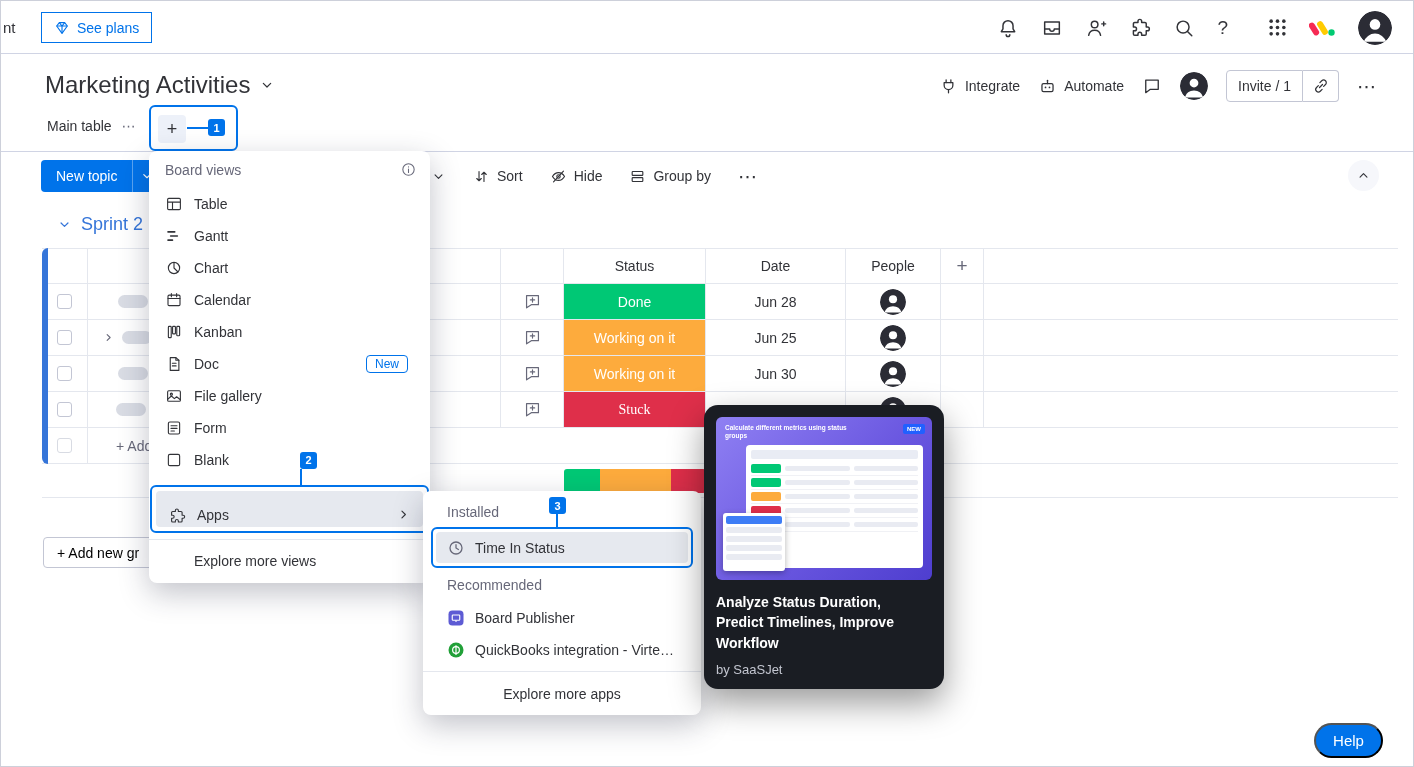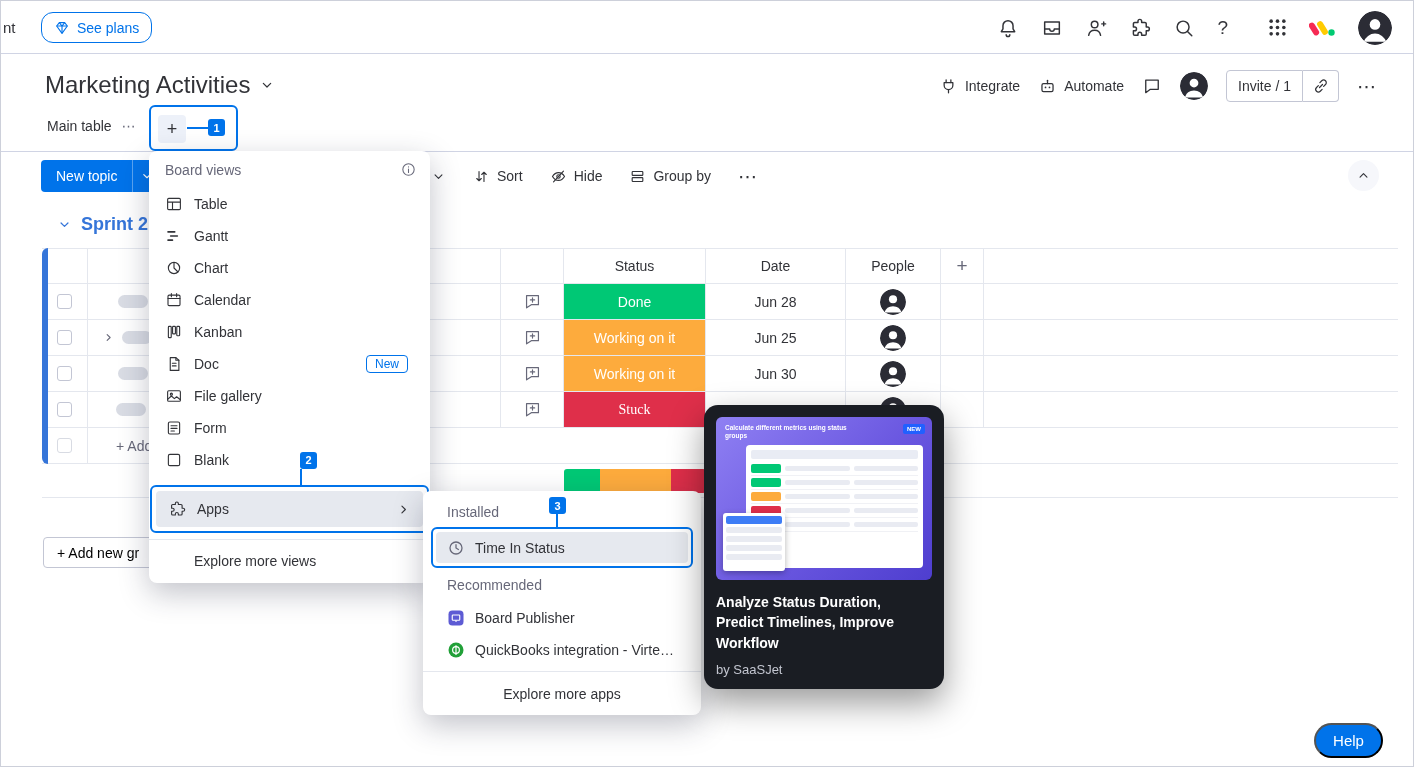--- a/index.html
+++ b/index.html
@@ -3,21 +3,21 @@
 <meta charset="utf-8">
 <style>
 *{box-sizing:border-box;margin:0;padding:0}
 body{font-family:"Liberation Sans",sans-serif;color:#323338;background:#fff}
 .screen{position:relative;width:1414px;height:767px;overflow:hidden;background:#fff;border:1px solid #cdd0da}
 svg{display:block}
 .ic{color:#323338}
 
 .topbar{position:absolute;left:0;right:0;top:0;height:53px;background:#fff;border-bottom:1px solid #d0d4e4}
 .partial-text{position:absolute;left:2px;top:18px;font-size:15px;color:#323338}
-.see-plans{position:absolute;left:40px;top:11px;height:31px;display:flex;align-items:center;gap:7px;padding:0 12px;border:1px solid #0073ea;border-radius:12px;color:#0073ea;font-size:14px;background:#fff;cursor:pointer}
+.see-plans{position:absolute;left:40px;top:11px;height:31px;display:flex;align-items:center;gap:7px;padding:0 12px;border:1px solid #0073ea;border-radius:0;color:#0073ea;font-size:14px;background:#fff;cursor:pointer}
 .top-icons{position:absolute;right:21px;top:0;height:53px;display:flex;align-items:center;gap:22px}
 .qmark{font-size:19px;color:#323338}
 .grid-dots{margin-left:18px}
 .avatar{width:34px;height:34px;border-radius:50%;overflow:hidden;flex:0 0 auto}
 
 .board-title-wrap{position:absolute;left:44px;top:70px;display:flex;align-items:center;gap:9px}
 .board-title{font-size:24px;font-weight:400}
 .header-right{position:absolute;right:36px;top:68px;height:34px;display:flex;align-items:center;gap:18px;font-size:14px}
 .hbtn{display:flex;align-items:center;gap:7px;color:#323338;cursor:pointer}
 .avatar-sm{width:28px;height:28px;border-radius:50%;overflow:hidden;flex:0 0 auto}
@@ -36,21 +36,21 @@
 .tabs-divider{position:absolute;left:0;right:0;top:150px;border-top:1px solid #d0d4e4}
 
 .new-topic{position:absolute;left:40px;top:159px;height:32px;display:flex;border-radius:4px;overflow:hidden;z-index:4}
 .new-topic-main{background:#0073ea;color:#fff;font-size:14px;display:flex;align-items:center;padding:0 15px;cursor:pointer}
 .new-topic-caret{width:28px;background:#0073ea;border-left:1px solid rgba(255,255,255,.35);display:flex;align-items:center;justify-content:center;color:#fff;cursor:pointer}
 .toolbar{position:absolute;left:430px;top:159px;height:32px;display:flex;align-items:center;gap:27px;font-size:14px}
 .titem{display:flex;align-items:center;gap:7px;cursor:pointer;color:#323338}
 .collapse-btn{position:absolute;left:1347px;top:159px;width:31px;height:31px;border-radius:50%;display:flex;align-items:center;justify-content:center;background:#f6f7fb;cursor:pointer}
 
 .group-head{position:absolute;left:56px;top:213px;display:flex;align-items:center;gap:9px;color:#3575d9;cursor:pointer}
-.group-title{font-size:18px;font-weight:700}
+.group-title{font-size:18px;font-weight:400}
 .board-table{position:absolute;left:41px;top:247px;width:1356px;font-size:14px}
 .group-bar{position:absolute;left:0;top:0;width:6px;height:216px;background:#3575d9;border-radius:6px 0 0 6px;z-index:2}
 .thead,.trow,.add-row{display:flex;height:36px;border-bottom:1px solid #e4e7ee;background:#fff}
 .thead{border-top:1px solid #e4e7ee}
 .cell{display:flex;align-items:center;justify-content:center;height:100%;border-right:1px solid #e4e7ee}
 .c-check{width:46px}
 .c-name{width:413px;justify-content:flex-start;padding-left:28px;gap:7px}
 .c-chat{width:63px;color:#676879}
 .c-status{width:142px;color:#fff}
 .c-date{width:140px}
@@ -68,21 +68,21 @@
 .seg{height:100%}
 .add-group-btn{position:absolute;left:42px;top:536px;height:31px;display:flex;align-items:center;padding:0 13px;border:1px solid #c3c6d4;border-radius:4px;font-size:14px;background:#fff;z-index:5;cursor:pointer;white-space:nowrap}
 
 .views-panel{position:absolute;left:148px;top:150px;width:281px;background:#fff;border-radius:8px;box-shadow:0 10px 30px rgba(36,40,66,.28);z-index:30;padding-bottom:6px}
 .vp-head{height:37px;display:flex;align-items:center;justify-content:space-between;padding:0 13px 0 16px;color:#676879;font-size:14px}
 .mrow{height:32px;display:flex;align-items:center;gap:11px;padding:0 16px;font-size:14px;cursor:pointer}
 .mic{width:18px;height:18px;color:#323338;flex:0 0 auto}
 .new-badge{margin-left:auto;margin-right:6px;border:1px solid #0073ea;color:#0073ea;font-size:12px;border-radius:4px;padding:1px 8px}
 .blank-badge{margin-left:60px}
 .apps-anno{margin:9px 1px 0;border:2px solid #0073ea;border-radius:6px;padding:4px}
-.apps-row{height:36px;background:#e6e9ef;border-radius:4px;display:flex;align-items:center;gap:11px;padding:16px 12px;font-size:14px;cursor:pointer}
+.apps-row{height:36px;background:#e6e9ef;border-radius:4px;display:flex;gap:11px;padding:16px 12px;font-size:14px;cursor:pointer}
 .apps-chevron{margin-left:auto;color:#323338}
 .vp-footer{margin-top:6px;border-top:1px solid #e4e7ee;padding:13px 16px 8px 45px;font-size:14px;cursor:pointer}
 .conn-2{position:absolute;left:151px;top:318px;width:2px;height:16px;background:#0073ea}
 
 .apps-panel{position:absolute;left:422px;top:490px;width:278px;background:#fff;border-radius:8px;box-shadow:0 10px 30px rgba(36,40,66,.28);z-index:40;padding:6px 0 0}
 .ap-section{height:30px;display:flex;align-items:center;padding:0 24px;color:#676879;font-size:14px}
 .ap-section2{height:34px;display:flex;align-items:center;padding:0 24px;color:#676879;font-size:14px}
 .badge3{position:absolute;left:126px;top:6px}
 .conn-3{position:absolute;left:133px;top:23px;width:2px;height:14px;background:#0073ea}
 .tis-anno{margin:0 8px;border:2px solid #0073ea;border-radius:6px;padding:3px}

